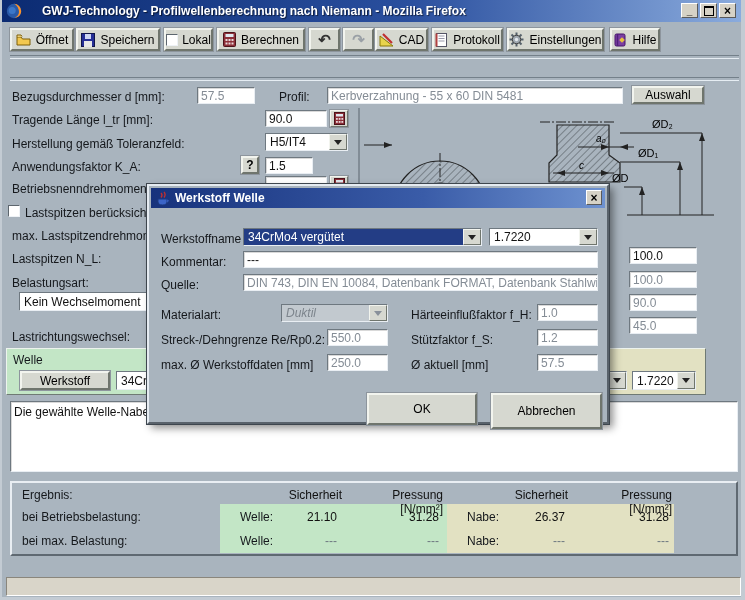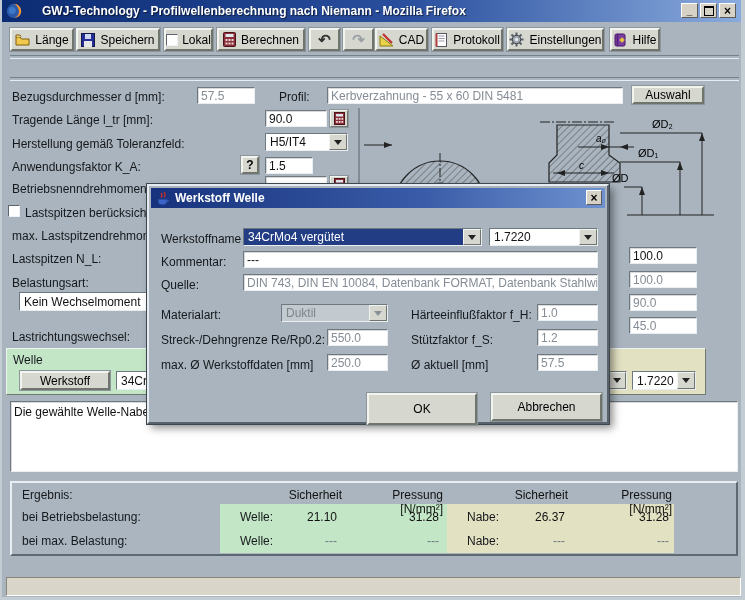--- a/index.html
+++ b/index.html
@@ -39,21 +39,21 @@
     border-bottom:1px solid #e9eef3; border-right:1px solid #e9eef3;
     display:flex; align-items:center; padding-left:4px; font-size:12px; overflow:hidden; white-space:nowrap;
   }
   .combo .arrowbtn {
     position:absolute; right:0; top:0; bottom:0; width:16px; background:#d6d8d0;
     border-top:1px solid #f2f4ee; border-left:1px solid #f2f4ee;
     border-bottom:1px solid #6f756d; border-right:1px solid #6f756d;
     display:flex; align-items:center; justify-content:center;
   }
   .tri { width:0; height:0; border-left:4px solid transparent; border-right:4px solid transparent; border-top:5px solid #222; }
-  .combo.disabled { background:#c2c9cf; color:#7d858d; }
+  .combo.disabled { background:#c2c9cf; color:#7d858d;font-style:italic; }
   .combo.disabled .tri { border-top-color:#88909a; }
   .combo.selected { background:#233d85; color:#fff; }
   .checkbox {
     position:absolute; width:12px; height:12px; background:#fff; box-sizing:border-box;
     border-top:1px solid #5d666e; border-left:1px solid #5d666e;
     border-bottom:1px solid #eef2f6; border-right:1px solid #eef2f6;
   }
   .groove { position:absolute; height:2px; border-top:1px solid #74808a; border-bottom:1px solid #e6edf3; }
   .titlebar {
     position:absolute; left:0; top:0; right:0; height:22px;
@@ -107,21 +107,21 @@
         </span>
       <span class="winbtn" style="font-size:12px">×</span>
     </span>
   </div>
 
   <div class="btn" style="left:8px;top:28px;width:64px;height:23px">
     <svg width="15" height="13">
         <path d="M1,4 h4 l1.5,2 H14 v6 H1 Z" fill="#f3c84f" stroke="#7c5e08" stroke-width="1"></path>
         <path d="M1,4 V2 h4 l1,1.5" fill="#f8dc84" stroke="#7c5e08"></path>
       </svg>
-    <span>Länge</span>
+    <span>Öffnet</span>
   </div>
   <div class="btn" style="left:74px;top:28px;width:84px;height:23px">
     <svg width="14" height="14">
         <rect x="0.5" y="0.5" width="13" height="13" fill="#252e96" stroke="#10154a"></rect>
         <rect x="4" y="1" width="6" height="5" fill="#cdd5f2"></rect>
         <rect x="3" y="8" width="8" height="6" fill="#e6e6e6"></rect>
       </svg>
     <span>Speichern</span>
   </div>
   <div class="btn" style="left:162px;top:28px;width:49px;height:23px">
@@ -398,16 +398,16 @@
     <div class="fld disabled" style="left:178px;top:143px;width:61px;height:17px">550.0</div>
     <div class="lbl" style="left:262px;top:147px">Stützfaktor f_S:</div>
     <div class="fld disabled" style="left:388px;top:143px;width:61px;height:17px">1.2</div>
 
     <div class="lbl" style="left:12px;top:172px">max. Ø Werkstoffdaten [mm]</div>
     <div class="fld disabled" style="left:178px;top:168px;width:61px;height:17px">250.0</div>
     <div class="lbl" style="left:262px;top:172px">Ø aktuell [mm]</div>
     <div class="fld disabled" style="left:388px;top:168px;width:61px;height:17px">57.5</div>
 
     <div class="btn" style="left:218px;top:207px;width:110px;height:32px">OK</div>
-    <div class="btn" style="left:342px;top:207px;width:111px;height:28px">Abbrechen</div>
+    <div class="btn" style="left:342px;top:207px;width:111px;height:36px">Abbrechen</div>
   </div>
 
 </div>
 
 </body></html>

